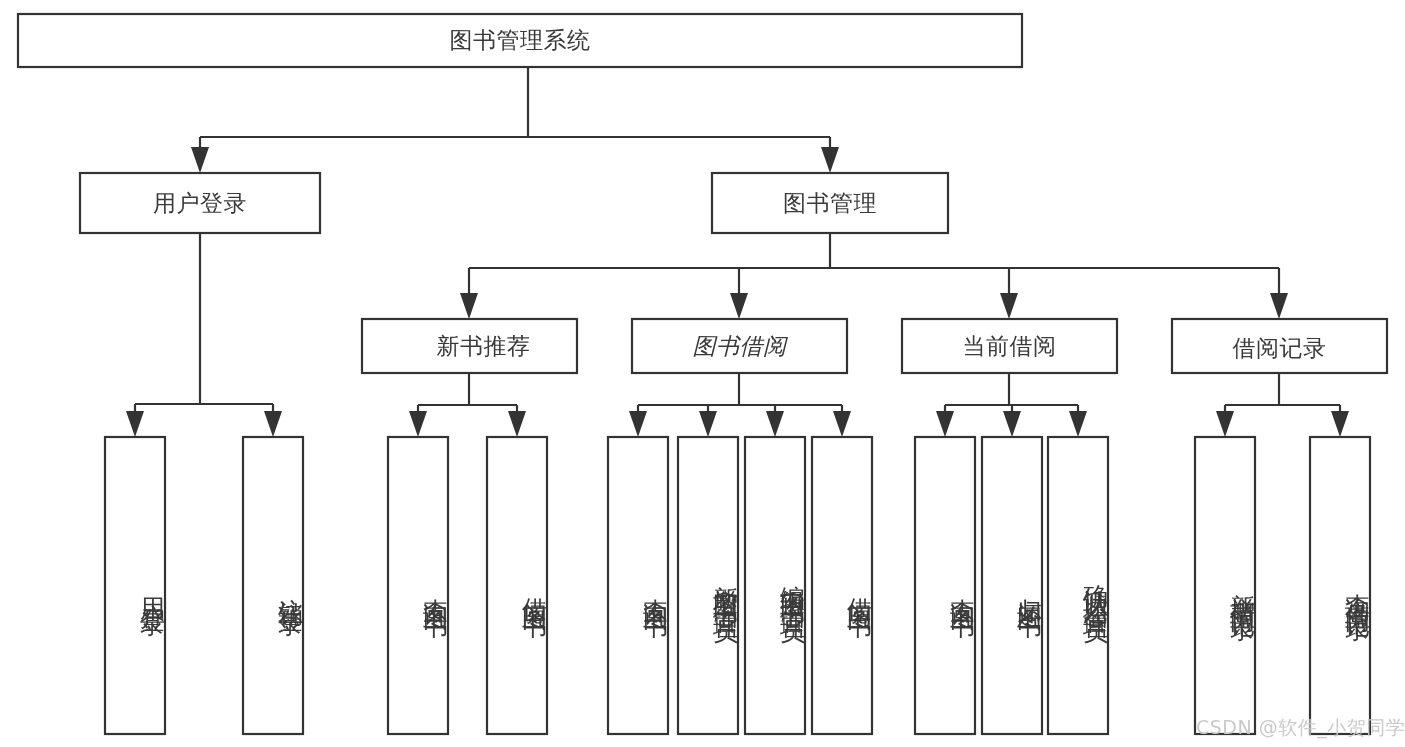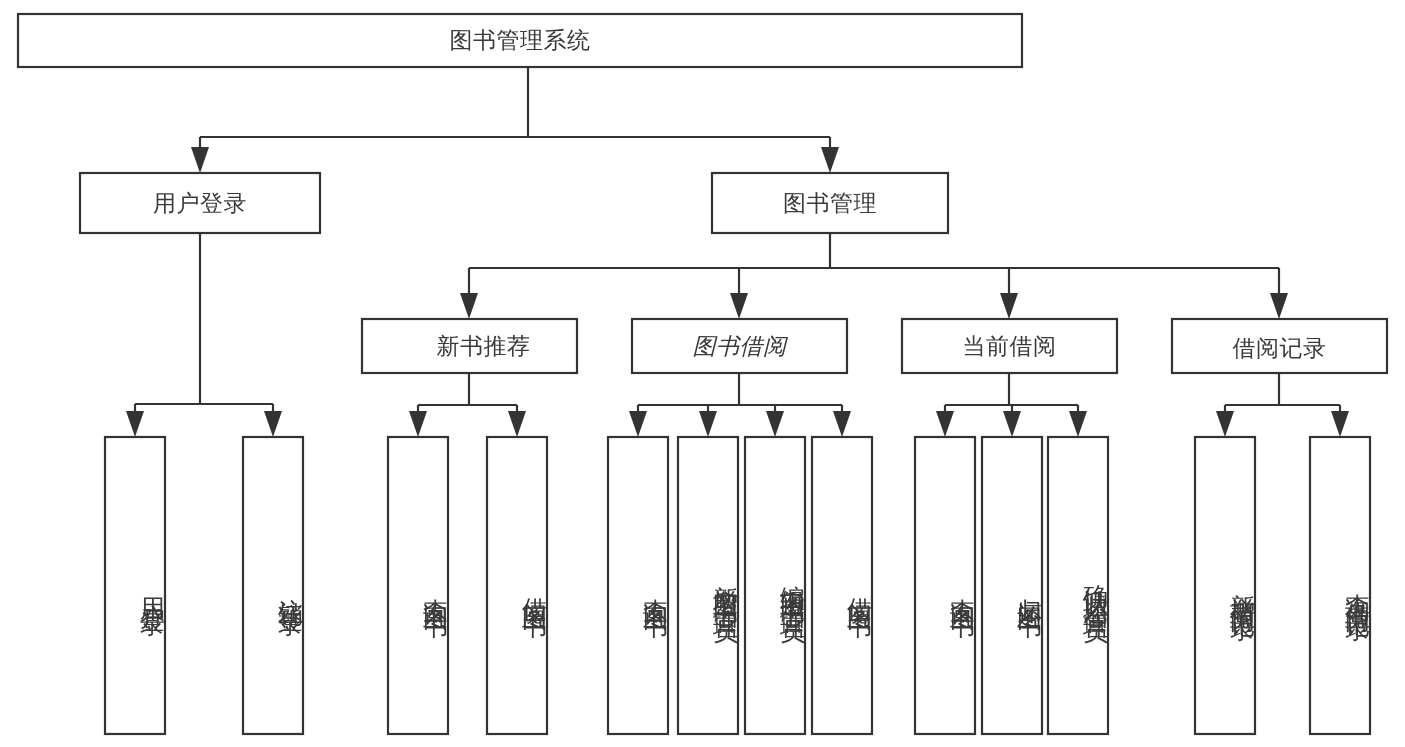--- a/index.html
+++ b/index.html
@@ -175,14 +175,15 @@
       <div class="node-label vertical" style="left: 678px; top: 437px; width: 60px; height: 297px;">新增图书（管理员）</div>
       <div class="node-label vertical" style="left: 745px; top: 437px; width: 60px; height: 297px;">编辑图书（管理员）</div>
       <div class="node-label vertical" style="left: 812px; top: 437px; width: 60px; height: 297px;">借阅图书</div>
       <div class="node-label vertical" style="left: 915px; top: 437px; width: 60px; height: 297px;">查询图书</div>
       <div class="node-label vertical" style="left: 982px; top: 437px; width: 60px; height: 297px;">归还图书</div>
       <div class="node-label vertical" style="left: 1048px; top: 437px; width: 60px; height: 297px;">确认归还（管理员）</div>
       <div class="node-label vertical" style="left: 1195px; top: 437px; width: 60px; height: 297px;">新增借阅记录</div>
       <div class="node-label vertical" style="left: 1310px; top: 437px; width: 60px; height: 297px;">查询借阅记录</div>
     </div>
 
+  <div class="watermark" style="left:1196px; top:715px;">CSDN @软件_小贺同学</div>
 
 </div>
 
 </body></html>

